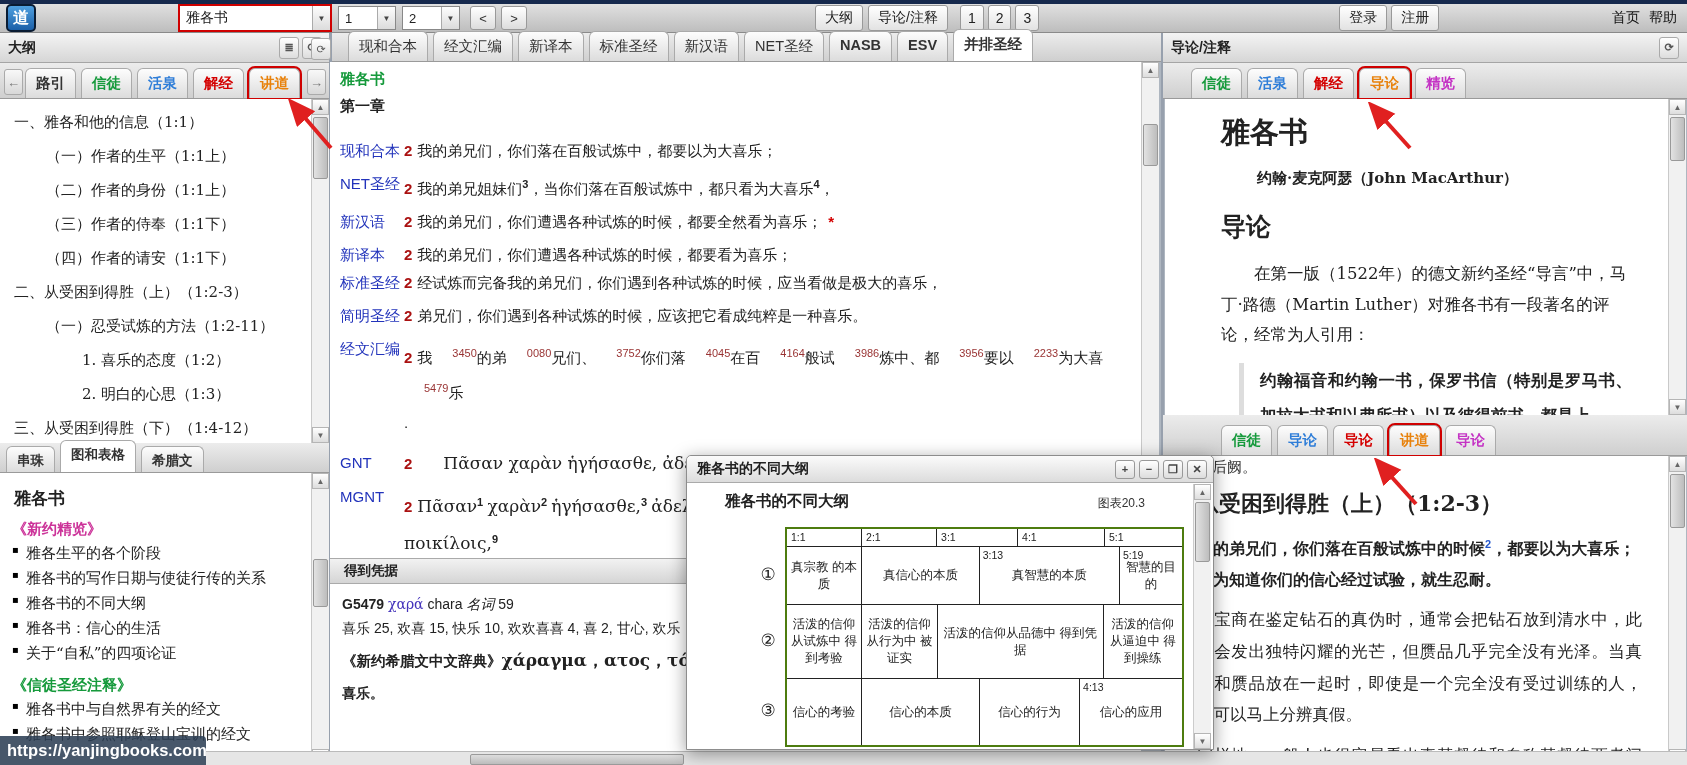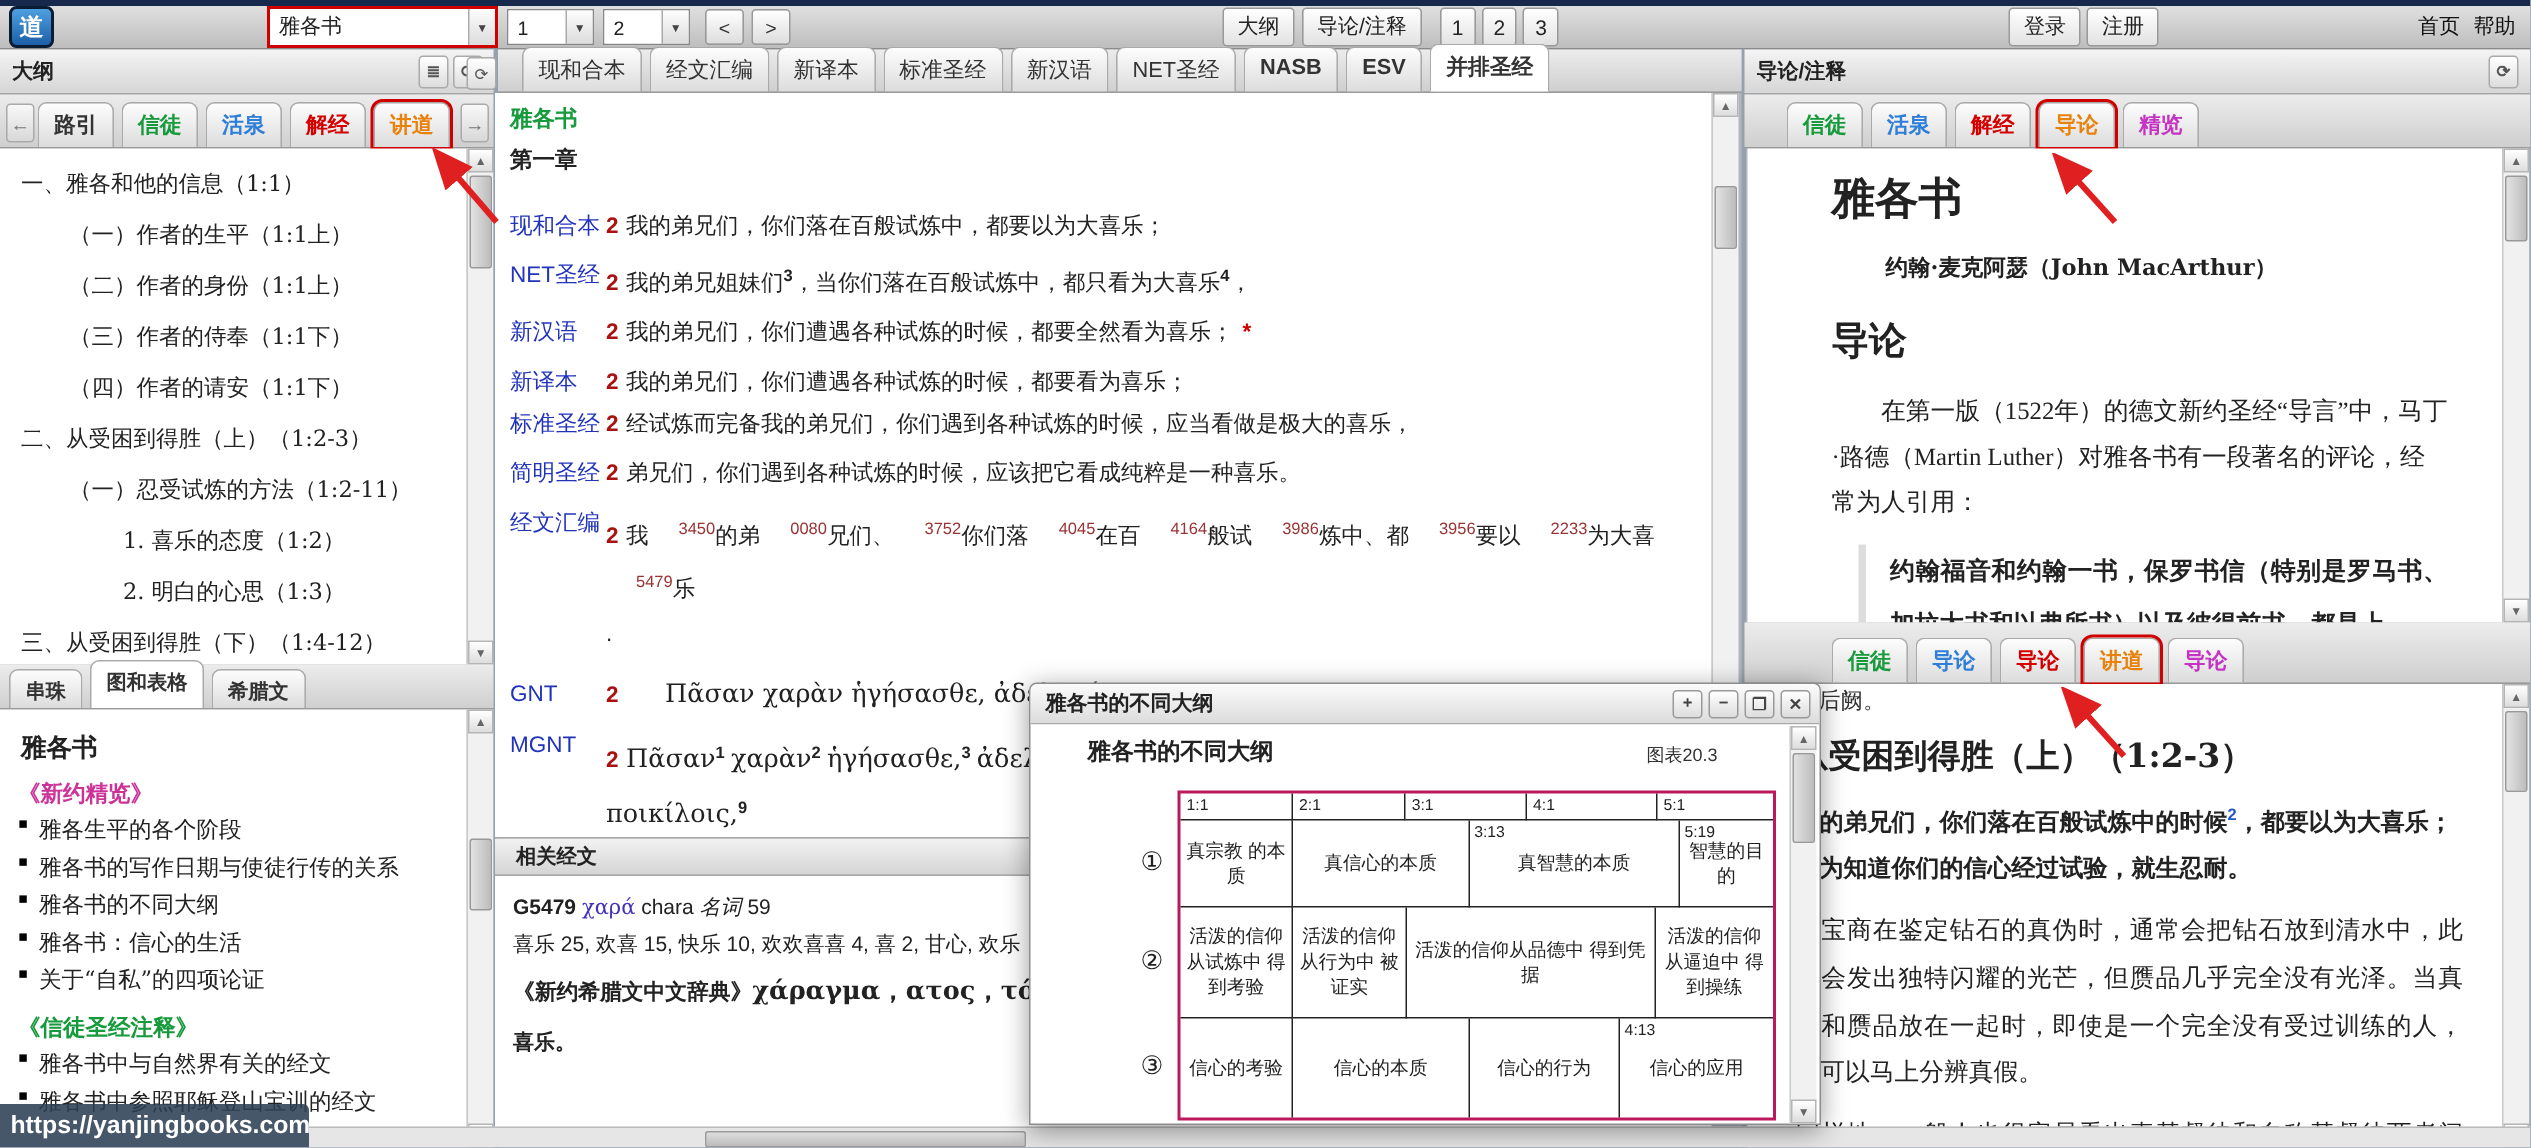--- a/index.html
+++ b/index.html
@@ -76,21 +76,21 @@
   .related-body{position:absolute;left:330px;top:584px;width:811px;height:169px;background:#fff;overflow:hidden;
     padding:8px 10px 0 12px;box-sizing:border-box;font-size:14px;line-height:24px;}
   .grk-blue{color:#4433bb;font-family:"DejaVu Serif",serif;}
   .pos{font-style:italic;font-family:"DejaVu Serif",serif;}
   
   .right-upper{position:absolute;left:1165px;top:99px;width:503px;height:316px;background:#fff;overflow:hidden;
     box-sizing:border-box;padding:6px 36px 0 56px;font-family:"DejaVu Serif","Liberation Serif",serif;}
   .r-book{font-family:"Liberation Sans",sans-serif;font-size:29px;font-weight:bold;margin:8px 0 0;}
   .r-author{font-weight:bold;font-size:15px;margin:16px 0 0 36px;}
   .r-sec{font-family:"Liberation Sans",sans-serif;font-size:25px;font-weight:bold;margin:22px 0 0;}
-  .r-para{font-size:16.5px;line-height:1.85;text-indent:2em;margin:16px 0 0;font-family:Liberation Serif, serif;}
+  .r-para{font-size:16.5px;line-height:1.85;text-indent:2em;margin:16px 0 0;}
   .r-quote{font-size:16.5px;font-weight:bold;line-height:2.15;margin:12px 0 0 18px;border-left:5px solid #ddd;
     padding-left:16px;text-align:justify;}
   .right-lower{position:absolute;left:1165px;top:456px;width:503px;height:309px;background:#fff;overflow:hidden;
     box-sizing:border-box;padding:2px 26px 0 32px;font-family:"DejaVu Serif","Liberation Serif",serif;}
   .rl-leftover{font-size:15px;color:#333;}
   .rl-head{font-size:22px;font-weight:bold;margin-top:12px;}
   .rl-verse{font-family:"Liberation Sans",sans-serif;font-size:16px;font-weight:bold;line-height:1.95;margin-top:14px;}
   .rl-verse .bsup{color:#2255cc;font-size:11px;vertical-align:super;}
   .rl-para{font-size:16.5px;line-height:1.92;margin-top:9px;text-align:justify;}
   
@@ -101,21 +101,21 @@
     padding:0 6px 0 10px;font-weight:bold;font-size:14px;}
   .fwin-ctrls{margin-left:auto;display:flex;gap:4px;}
   .wbtn{width:18px;height:17px;background:linear-gradient(#fff,#ddd);border:1px solid #999;border-radius:3px;
     font-size:11px;color:#444;display:flex;align-items:center;justify-content:center;}
   .fwin-body{position:relative;height:267px;overflow:hidden;}
   .fw-head{position:absolute;left:38px;top:8px;font-weight:bold;font-size:15.5px;}
   .fw-fig{position:absolute;right:68px;top:12px;font-size:12px;color:#333;}
   .fw-table{position:absolute;left:64px;top:44px;display:flex;}
   .markers{width:34px;display:flex;flex-direction:column;font-size:17px;color:#222;}
   .markers .m{display:flex;align-items:center;justify-content:center;}
-  .tgrid{width:395px;border:2px solid #be185d;box-sizing:content-box;font-size:12.5px;}
+  .tgrid{width:395px;border:2px solid #4d7c0f;box-sizing:content-box;font-size:12.5px;}
   .trow{display:flex;}
   .tc{box-sizing:border-box;border-right:1px solid #222;border-bottom:1px solid #222;position:relative;
     display:flex;align-items:center;justify-content:center;text-align:center;padding:3px 4px;line-height:1.35;}
   .tc:last-child{border-right:none;}
   .trow:last-child .tc{border-bottom:none;}
   .tc .ref{position:absolute;left:3px;top:1px;font-size:10.5px;text-align:left;}
   .tc.hdr{justify-content:flex-start;align-items:flex-start;padding:1px 0 0 4px;font-size:10.5px;}
   .fwin .sb{right:4px;top:27px;height:267px;width:18px;border-left:1px solid #ccc;}
   
   .annot{position:absolute;z-index:60;pointer-events:none;}
@@ -282,21 +282,21 @@
       <span class="vbody"><span class="vnum">2</span><span class="ssup">e</span> <span>Count it all joy, my brothers</span><span class="sup">*</span> <span>when you</span></span>
     </div>
   </div>
   <div class="sb" style="left:1141px;top:62px;height:496px">
     <div class="arr">▲</div>
     <div class="thumb" style="top:62px;height:40px"></div>
     <div class="arr bottom">▼</div>
   </div>
 
   <div class="related-head">
-    <span>相关经文</span>
+    <span>得到凭据</span>
   </div>
   <div class="related-body">
     <div>
       <b>G5479</b>
       <span class="grk-blue">χαρά</span>
       <span>chara</span>
       <span class="pos">名词</span>
       <span>59</span>
     </div>
     <div>喜乐 25, 欢喜 15, 快乐 10, 欢欢喜喜 4, 喜 2, 甘心, 欢乐</div>

